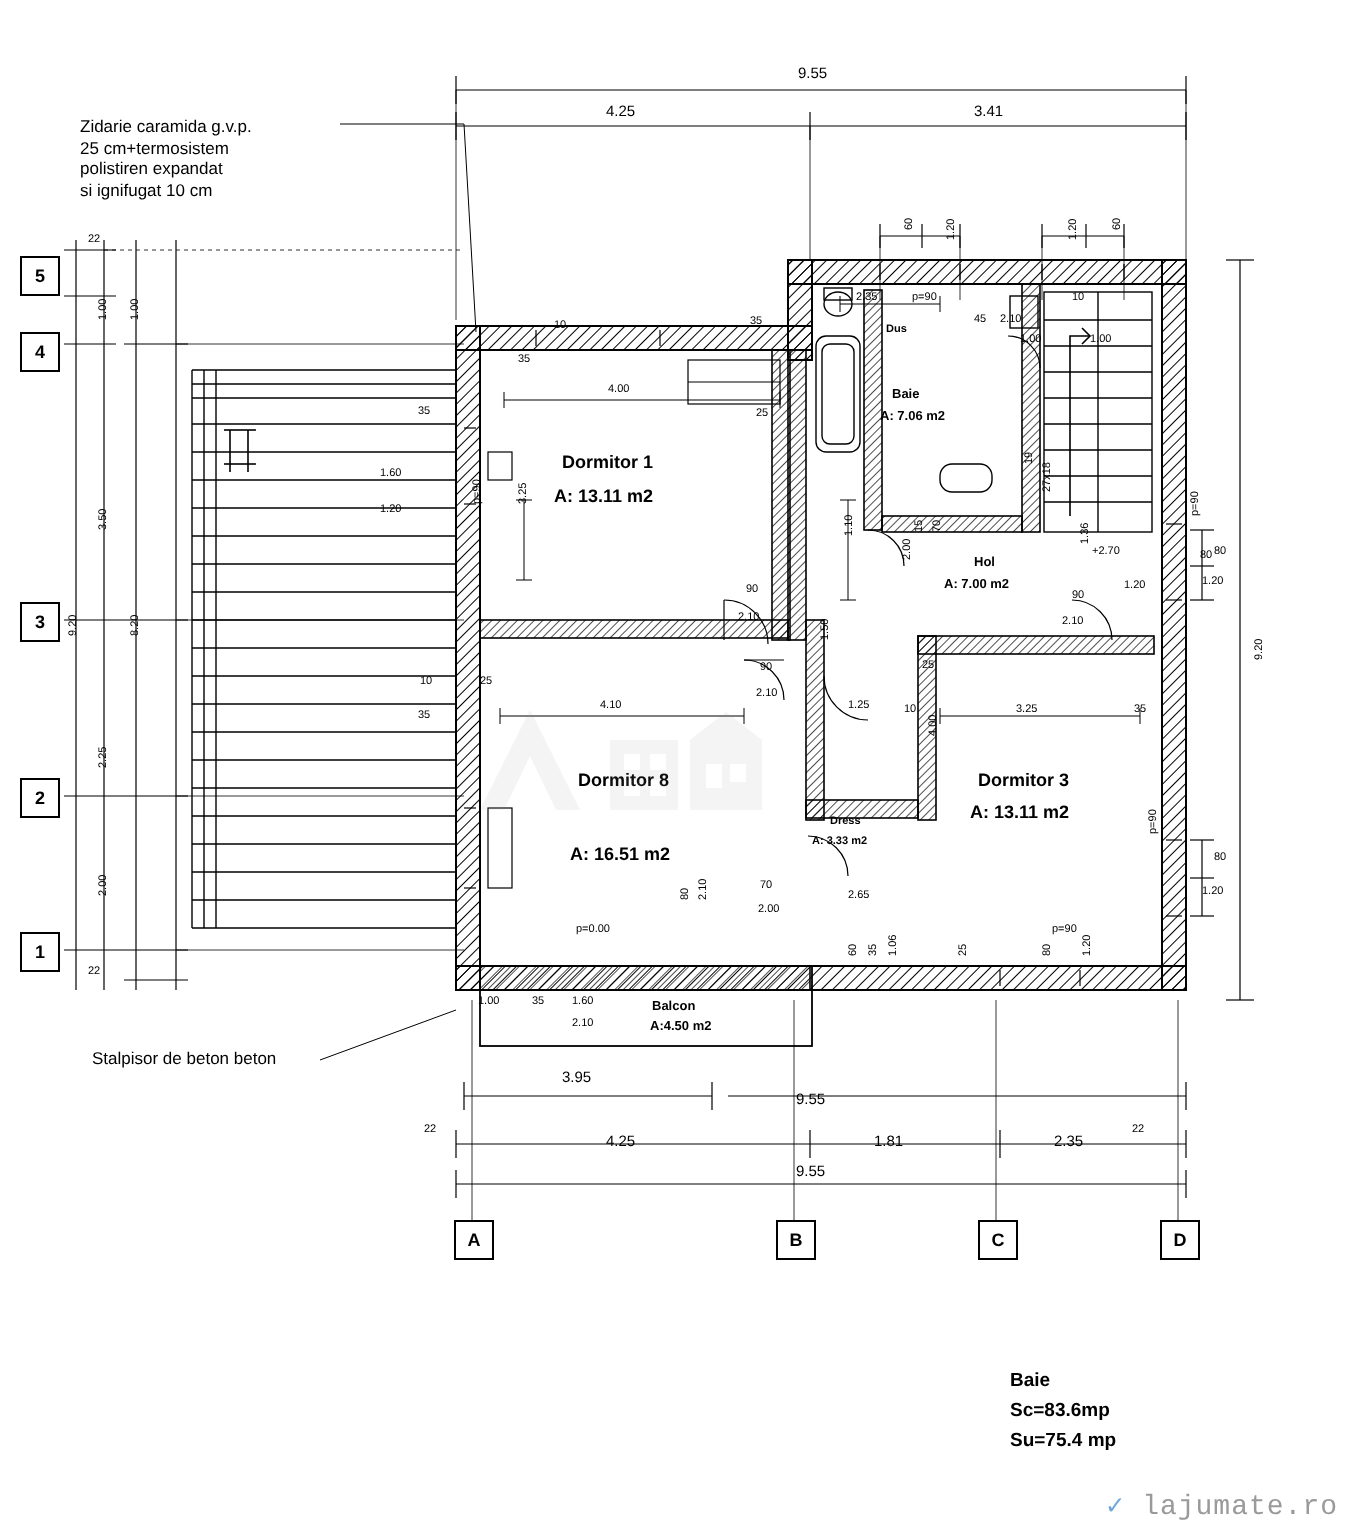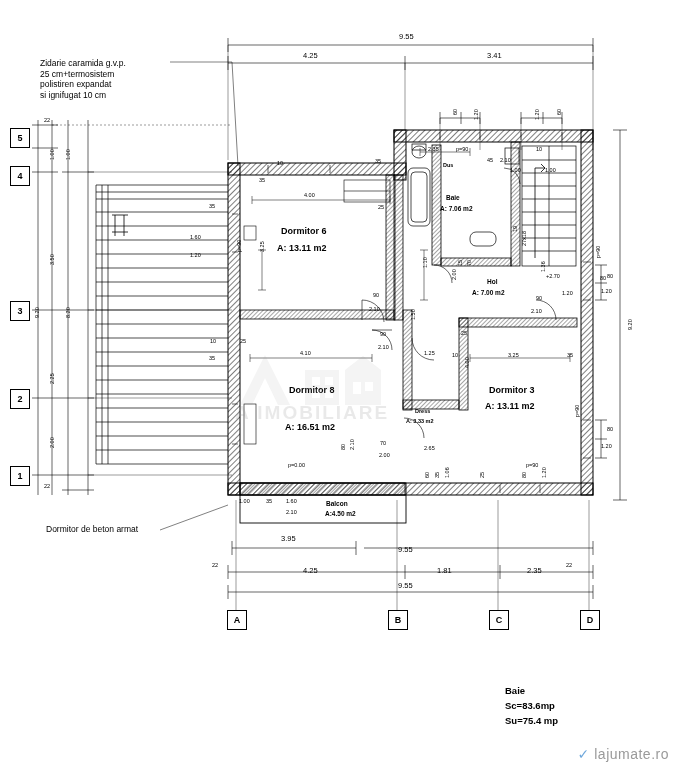--- a/index.html
+++ b/index.html
@@ -23,21 +23,21 @@
   .axis-box{
     position:absolute;border:1.2px solid #000;background:#fff;
     font-size:9px;font-weight:bold;display:flex;align-items:center;justify-content:center;
   }
   .legend{position:absolute;font-size:9.5px;font-weight:bold;line-height:13px;}
   .wm-center{
     position:absolute;left:185px;top:330px;width:300px;height:110px;
     opacity:.18;color:#6b6b6b;font-size:11px;
   }
   .wm-text{position:absolute;left:50px;top:72px;font-size:19px;letter-spacing:2px;color:#8a8a8a;font-weight:bold;}
-  .wm-bottom{position:absolute;right:8px;bottom:6px;font-size:14px;color:#9a9a9a;letter-spacing:.5px;}
+  .wm-bottom{position:absolute;right:8px;bottom:6px;font-size:14px;color:#9a9a9a;letter-spacing:.5px;font-family:Liberation Mono, monospace;}
 </style>
 </head>
 <body>
 
 <svg id="plan" viewBox="0 0 677 768">
   <defs>
     <pattern id="hatch" width="4" height="4" patternTransform="rotate(45)" patternUnits="userSpaceOnUse">
       <line x1="0" y1="0" x2="0" y2="4" stroke="#000" stroke-width="1"></line>
     </pattern>
     <pattern id="hatch2" width="3" height="3" patternTransform="rotate(45)" patternUnits="userSpaceOnUse">
@@ -291,23 +291,23 @@
       <line x1="420" y1="250" x2="428" y2="250"></line>
       <line x1="420" y1="300" x2="428" y2="300"></line>
     </g>
   </g>
 </svg>
 
 <div class="txt note" style="left:40px;top:58px;">Zidarie caramida g.v.p.
 25 cm+termosistem
 polistiren expandat
 si ignifugat 10 cm</div>
-<div class="txt note" style="left:46px;top:524px;">Dormitor de beton armat</div>
-
-<div class="txt room-name" style="left:281px;top:226px;">Dormitor 6</div>
+<div class="txt note" style="left:46px;top:524px;">Stalpisor de beton beton</div>
+
+<div class="txt room-name" style="left:281px;top:226px;">Dormitor 1</div>
 <div class="txt room-area" style="left:277px;top:243px;">A: 13.11 m2</div>
 
 <div class="txt room-name" style="left:289px;top:385px;">Dormitor 8</div>
 <div class="txt room-area" style="left:285px;top:422px;">A: 16.51 m2</div>
 
 <div class="txt room-name" style="left:489px;top:385px;">Dormitor 3</div>
 <div class="txt room-area" style="left:485px;top:401px;">A: 13.11 m2</div>
 
 <div class="txt small" style="left:446px;top:194px;font-weight:bold;">Baie</div>
 <div class="txt small" style="left:440px;top:205px;font-weight:bold;">A: 7.06 m2</div>
@@ -443,19 +443,18 @@
       <rect x="120" y="40" width="34" height="35"></rect>
       <rect x="127" y="47" width="8" height="8" fill="#ffffff"></rect>
       <rect x="140" y="47" width="8" height="8" fill="#ffffff"></rect>
       <rect x="127" y="60" width="8" height="8" fill="#ffffff"></rect>
       <rect x="140" y="60" width="8" height="8" fill="#ffffff"></rect>
       <path d="M160 40 L178 26 L196 40 L196 75 L160 75 Z"></path>
       <rect x="168" y="52" width="8" height="12" fill="#ffffff"></rect>
       <rect x="180" y="52" width="8" height="9" fill="#ffffff"></rect>
     </g>
   </svg>
-  <div class="wm-text">A IMOBILIARE</div>
 </div>
 
 <div class="wm-bottom">
   <span style="color:#6fa8dc;">✓</span>
   <span>lajumate.ro</span>
 </div>
 
 </body></html>

